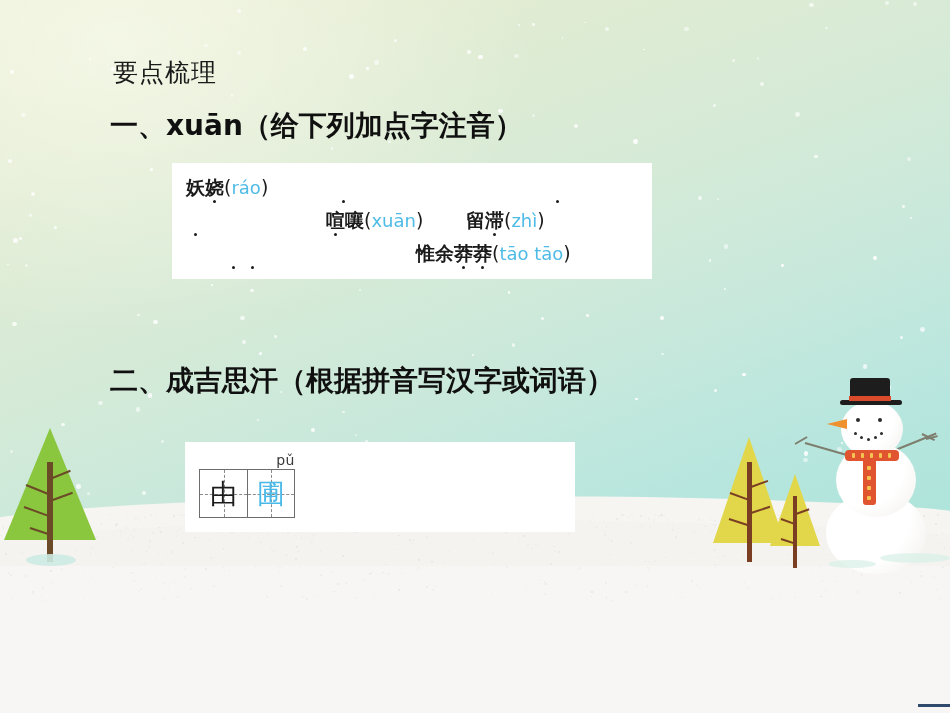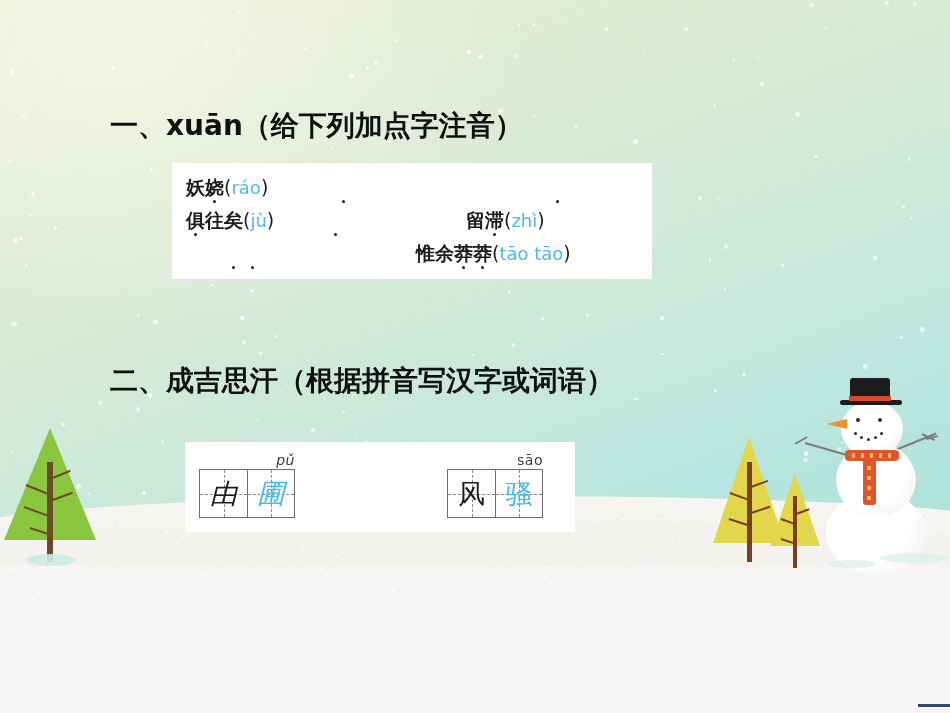--- a/index.html
+++ b/index.html
@@ -1433,68 +1433,58 @@
     <div class="sm-scarf-stripe" style="left:888px; top:453px; width:3px; height:5px;"></div>
     <div class="sm-scarf-stripe" style="left:867px; top:466px; width:4px; height:4px;"></div>
     <div class="sm-scarf-stripe" style="left:867px; top:476px; width:4px; height:4px;"></div>
     <div class="sm-scarf-stripe" style="left:867px; top:486px; width:4px; height:4px;"></div>
     <div class="sm-scarf-stripe" style="left:867px; top:496px; width:4px; height:4px;"></div>
   </div>
 
   <div class="snow-drift" style="left:880px; top:553px; width:70px; height:10px;"></div>
   <div class="snow-drift" style="left:828px; top:560px; width:48px; height:8px;"></div>
 
+  <div class="heading-plain" style="left:113px; top:56px;">要点梳理</div>
 
   <div class="heading-bold" style="left:110px; top:107px;">一、xuān（给下列加点字注音）</div>
 
   <div class="heading-bold" style="left:110px; top:362px;">二、成吉思汗（根据拼音写汉字或词语）</div>
 
   <div class="content-box" id="box-pinyin">
       <div class="py-row" style="position: relative;">
         <span class="py-item" style="position: absolute; left: 0px;"><span class="han">妖娆</span><span class="paren">(</span><span class="py">ráo</span><span class="paren">)</span></span>
         <span class="dotmark" style="left: 27px; bottom: 1px;"></span>
         <span class="dotmark" style="left: 156px; bottom: 1px;"></span>
         <span class="dotmark" style="left: 370px; bottom: 1px;"></span>
       </div>
       <div class="py-row" style="position: relative;">
-        <span class="py-item" style="position: absolute; left: 0px;"><span class="han">俱往矣</span><span class="paren">(</span><span class="py">jù</span><span class="paren">)</span></span>
         <span class="dotmark" style="left: 8px; bottom: 1px;"></span>
+        <span class="py-item" style="position: absolute; left: 140px;"><span class="han">喧嚷</span><span class="paren">(</span><span class="py">xuān</span><span class="paren">)</span></span>
         <span class="dotmark" style="left: 148px; bottom: 1px;"></span>
         <span class="py-item" style="position: absolute; left: 280px;"><span class="han">留滞</span><span class="paren">(</span><span class="py">zhì</span><span class="paren">)</span></span>
         <span class="dotmark" style="left: 307px; bottom: 1px;"></span>
       </div>
       <div class="py-row" style="position: relative;">
         <span class="dotmark" style="left: 46px; bottom: 1px;"></span>
         <span class="dotmark" style="left: 65px; bottom: 1px;"></span>
         <span class="py-item" style="position: absolute; left: 230px;"><span class="han">惟余莽莽</span><span class="paren">(</span><span class="py">tāo tāo</span><span class="paren">)</span></span>
         <span class="dotmark" style="left: 276px; bottom: 1px;"></span>
         <span class="dotmark" style="left: 295px; bottom: 1px;"></span>
       </div>
     </div>
 
   <div class="content-box" id="box-grid">
-      <div class="grid-group" style="left: 14px; font-style: italic;">
+      <div class="grid-group" style="left: 14px;">
         <div class="grid-pinyin" style="width: 96px; text-align: right;">pǔ</div>
         <div class="grid-cells">
           <div class="grid-cell">
             <span class="ch black">由</span>
           </div>
           <div class="grid-cell">
             <span class="ch blue">圃</span>
           </div>
         </div>
       </div>
-      <div class="grid-group" style="left: 262px;">
-        <div class="grid-pinyin" style="width: 96px; text-align: right;">sāo</div>
-        <div class="grid-cells">
-          <div class="grid-cell">
-            <span class="ch black">风</span>
-          </div>
-          <div class="grid-cell">
-            <span class="ch blue">骚</span>
-          </div>
-        </div>
-      </div>
     </div>
 
   <div class="bottom-bar" style="left:918px; top:704px; width:32px; height:3px;"></div>
 
 </div>
 
 </body></html>

